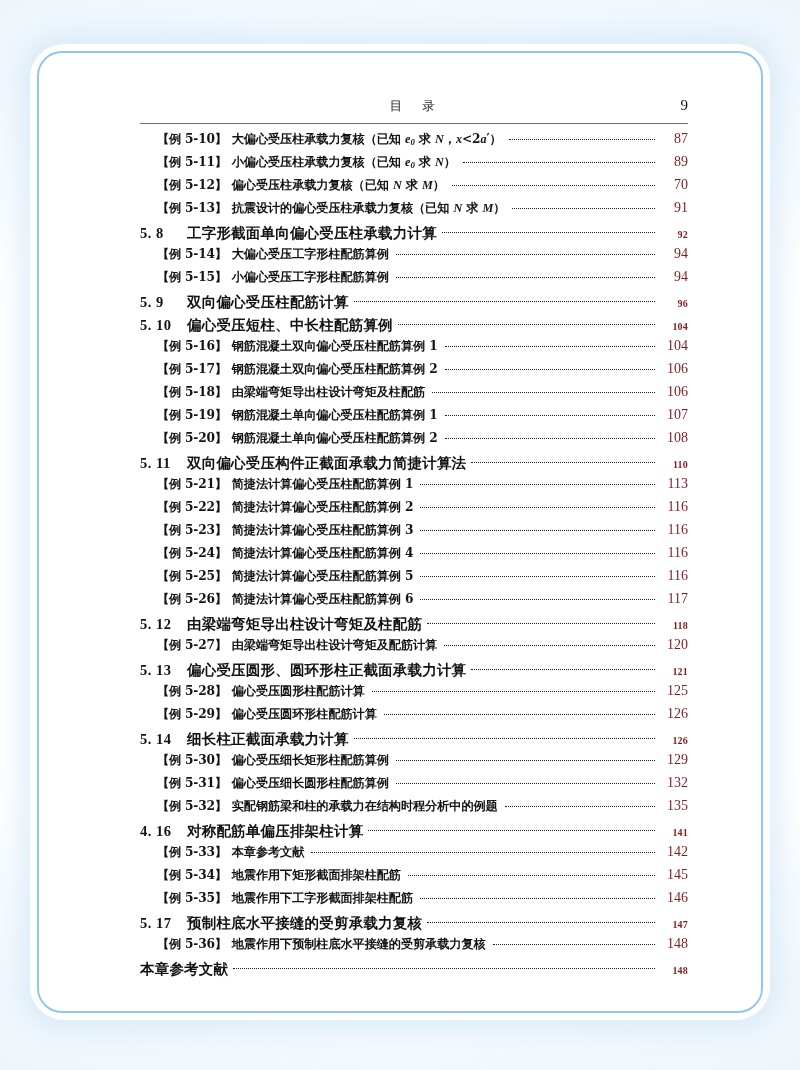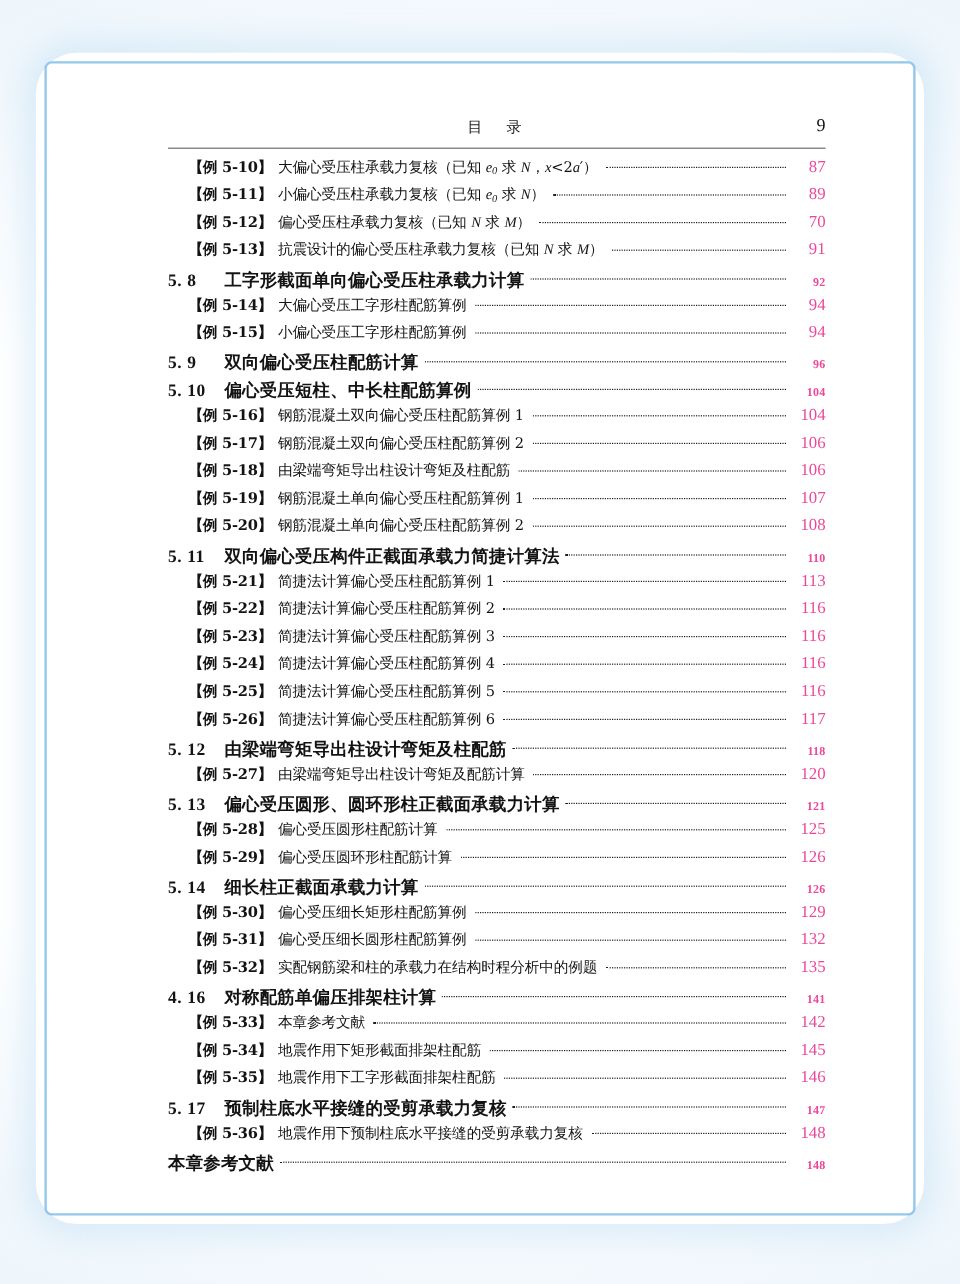--- a/index.html
+++ b/index.html
@@ -36,21 +36,21 @@
   }
 
   .sheet {
     position: absolute;
     left: 37px;
     top: 51px;
     width: 726px;
     height: 962px;
     background: #ffffff;
     border: 2px solid #93c8ec;
-    border-radius: 6px;
+    border-radius: 25px;
     box-sizing: border-box;
     overflow: hidden;
   }
 
   
   .content {
     position: absolute;
     left: 0;
     top: 0;
     width: 726px;
@@ -136,21 +136,21 @@
     font-family: "DejaVu Serif", "Liberation Serif", serif;
     padding-left: 17px;
   }
   .row.ex .tag {
     font-family: "DejaVu Serif", "Liberation Serif", serif;
     font-weight: 700;
     letter-spacing: -0.2px;
   }
   .row.ex .title {
     padding-left: 5px;
-    font-weight: 400;
+    font-weight: 700;
     letter-spacing: -0.1px;
   }
 
   .title .mi {
     font-style: italic;
     font-family: "Liberation Serif", serif;
   }
   .title .sub {
     font-size: 0.72em;
     vertical-align: -0.25em;
@@ -176,21 +176,21 @@
     height: 0;
     border-bottom: 1.4px dotted #1d1d1d;
   }
   .row.sec .leader::after { bottom: 0.30em; }
 
   .pg {
     flex: 0 0 auto;
     width: 30px;
     text-align: right;
     font-family: "Liberation Serif", serif;
-    color: #ec4899;
+    color: #7f1d1d;
   }
   .row.sec .pg { font-size: 10px; }
   .row.ex .pg { font-size: 14px; }
 
   
   .row.ex .title { margin-right: 2px; }
 </style>
 </head>
 <body>
 

